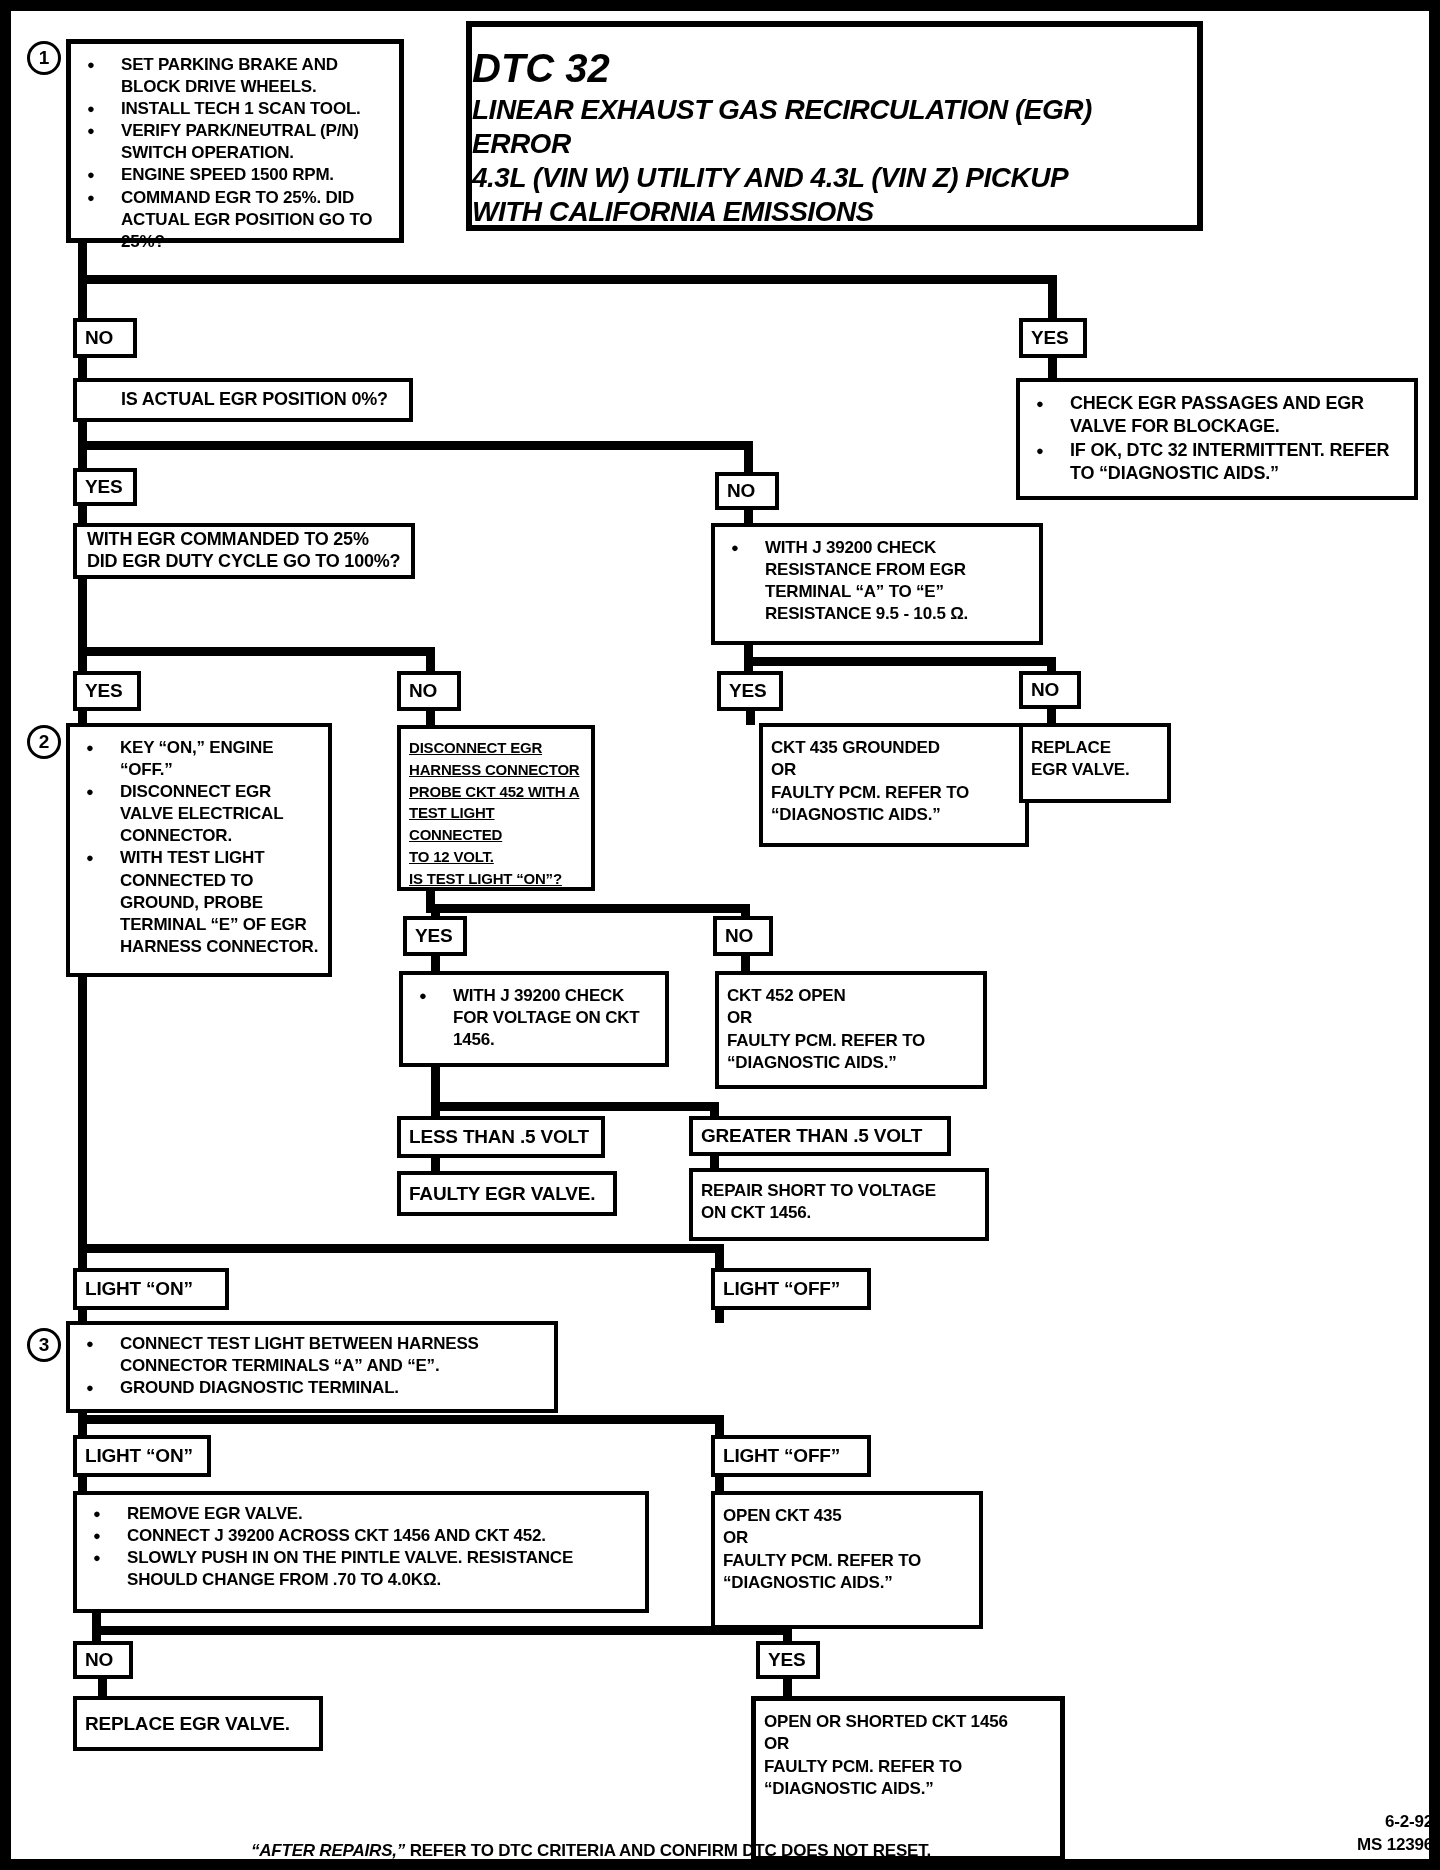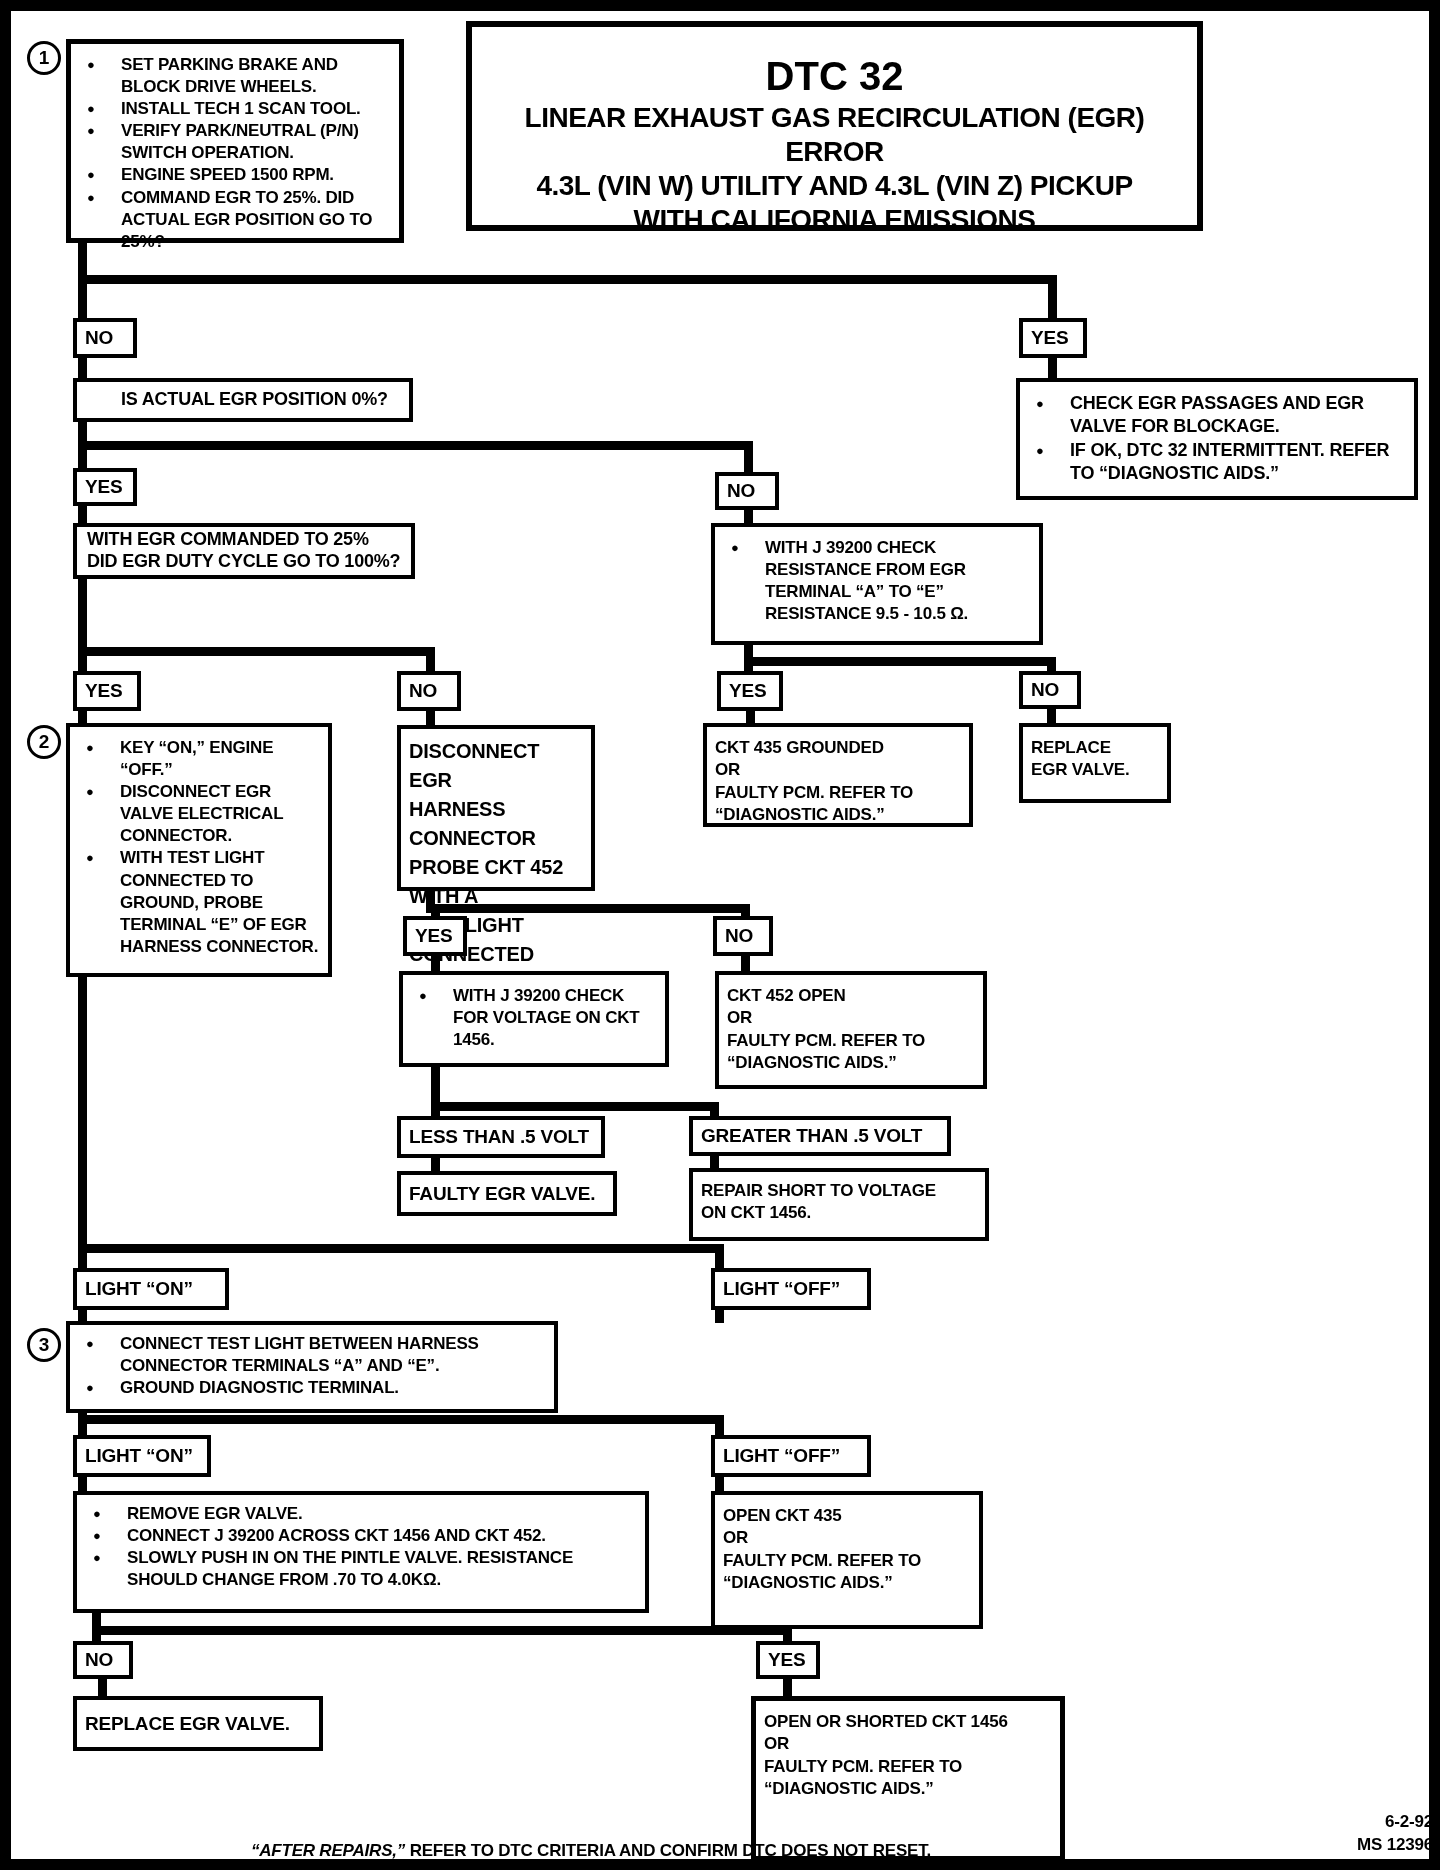--- a/index.html
+++ b/index.html
@@ -14,27 +14,27 @@
   .box  { position:absolute; border:4px solid #000; background:#fff; box-sizing:border-box; }
   .thick{ border-width:6px; }
   .label{ display:flex; align-items:center; padding:0 8px; font-size:19px; }
   .q    { display:flex; align-items:center; padding:4px 10px; font-size:18px; line-height:1.2; }
   .blist{ padding:10px 6px 8px 6px; }
   .bi   { display:flex; font-size:17px; line-height:1.3; }
   .bi .dot { flex:0 0 22px; margin-left:10px; margin-right:12px; }
   .bi .dot::before { content:"●"; font-size:13px; position:relative; top:-1px; }
   .lnbox{ padding:10px 8px; }
   .ln   { font-size:17px; line-height:1.32; }
-  .ln-sm{ font-size:20px; line-height:1.45; }
+  .ln-sm{ font-size:15px; line-height:1.45;text-decoration:underline; }
   .circle{
     position:absolute; width:34px; height:34px; border:3px solid #000; border-radius:50%;
     background:#fff; display:flex; align-items:center; justify-content:center;
     font-size:19px; box-sizing:border-box;
   }
-  .title-box{ text-align:center; padding-top:24px; }
+  .title-box{ text-align:left; padding-top:16px;font-style:italic; }
   .t1 { font-size:40px; line-height:1.25; letter-spacing:0; }
   .t2 { font-size:28px; line-height:1.22; letter-spacing:-0.5px; }
   .footer-note { position:absolute; left:140px; top:1830px; width:880px; text-align:center; font-size:17px; }
   .footer-note .it { font-style:italic; }
   .footer-id { position:absolute; left:1290px; top:1800px; width:132px; text-align:right; font-size:17px; line-height:1.35; }
 </style>
 </head>
 <body>
 
 <div class="page">
@@ -197,21 +197,21 @@
 
   <div class="box lnbox" style="left:386px;top:714px;width:198px;height:166px;padding:8px;">
     <div class="ln ln-sm">DISCONNECT EGR</div>
     <div class="ln ln-sm">HARNESS CONNECTOR</div>
     <div class="ln ln-sm">PROBE CKT 452 WITH A</div>
     <div class="ln ln-sm">TEST LIGHT CONNECTED</div>
     <div class="ln ln-sm">TO 12 VOLT.</div>
     <div class="ln ln-sm">IS TEST LIGHT “ON”?</div>
   </div>
 
-  <div class="box lnbox" style="left:692px;top:712px;width:270px;height:104px;">
+  <div class="box lnbox" style="left:748px;top:712px;width:270px;height:124px;">
     <div class="ln">CKT 435 GROUNDED</div>
     <div class="ln">OR</div>
     <div class="ln">FAULTY PCM.  REFER TO</div>
     <div class="ln">“DIAGNOSTIC AIDS.”</div>
   </div>
 
   <div class="box lnbox" style="left:1008px;top:712px;width:152px;height:80px;">
     <div class="ln">REPLACE</div>
     <div class="ln">EGR VALVE.</div>
   </div>

